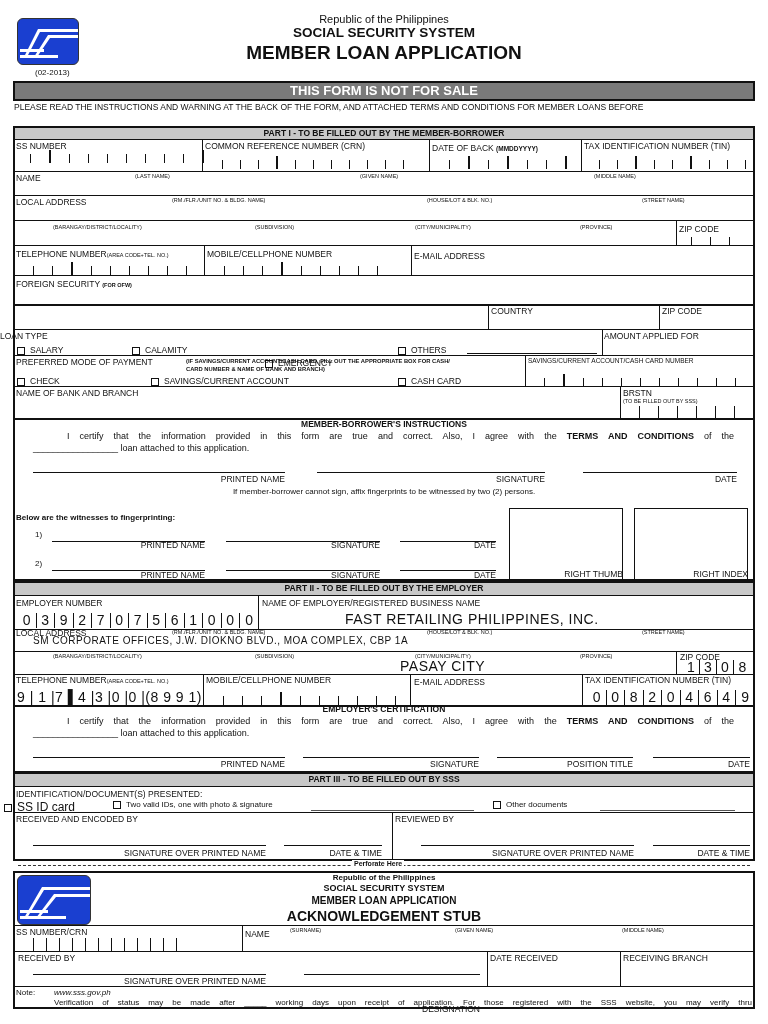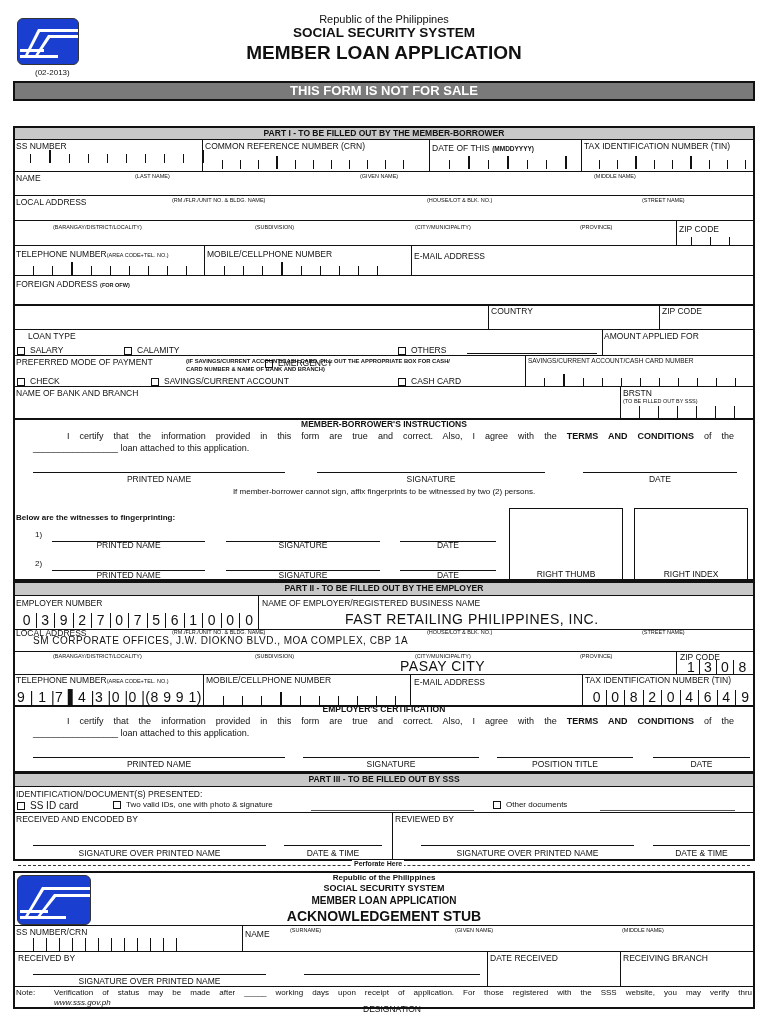--- a/index.html
+++ b/index.html
@@ -10,21 +10,21 @@
 .hline{position:absolute;height:1px;background:#111}
 .vline{position:absolute;width:1px;background:#111}
 .box{position:absolute;border:1px solid #111}
 .thick{border-width:2px}
 .gray-bar{position:absolute;background:#c8c8c8;border:1px solid #111;text-align:center;font-weight:bold;font-size:8.5px;line-height:11px}
 .ticks{position:absolute;display:flex;align-items:flex-end}
 .tick{width:1px;background:#111;height:9px}
 .tick.tall{width:2px;height:13px}
 .cb{display:inline-block;width:8px;height:8px;border:1px solid #111;vertical-align:middle;margin-right:5px}
 .sigline{position:absolute;height:1px;background:#111}
-.siglbl{position:absolute;font-size:8.5px;text-align:center;white-space:nowrap}
+.siglbl{position:absolute;font-size:8.5px;text-align:right;white-space:nowrap}
 .val{position:absolute;font-size:15px;white-space:nowrap;letter-spacing:.5px}
 .digits{position:absolute;display:flex;font-size:14px}
 .digits span{display:inline-block;text-align:center;border-right:1px solid #111;height:15px;line-height:15px}
 </style>
 </head>
 <body>
 
 <div class="abs" style="left:17px;top:18px;width:62px;height:47px;background:#1a3fd0;border-radius:6px;overflow:hidden;border:1px solid #333">
   <svg width="62" height="47" viewBox="0 0 62 47">
     <g fill="#fff">
@@ -35,20 +35,21 @@
     </g>
   </svg>
 </div>
 <div class="abs" style="left:35px;top:68px;font-size:8px">(02-2013)</div>
 <div class="abs" style="left:0;width:768px;top:13px;text-align:center;font-size:11px">Republic of the Philippines</div>
 <div class="abs" style="left:0;width:768px;top:25px;text-align:center;font-size:13.5px;font-weight:bold">SOCIAL SECURITY SYSTEM</div>
 <div class="abs" style="left:0;width:768px;top:42px;text-align:center;font-size:19px;font-weight:bold">MEMBER LOAN APPLICATION</div>
 
 <div class="abs" style="left:13px;top:81px;width:742px;height:20px;background:#7a7a7a;border:2px solid #111;color:#fff;text-align:center;font-weight:bold;font-size:13px;line-height:16px">THIS FORM IS NOT FOR SALE</div>
 <div class="abs" style="left:14px;top:102px;width:742px;font-size:8.5px;line-height:10.5px;text-align:justify">
+  <div>PLEASE READ THE INSTRUCTIONS AND WARNING AT THE BACK OF THE FORM, AND ATTACHED TERMS AND CONDITIONS FOR MEMBER LOANS BEFORE</div>
 </div>
 
 <div class="box thick" style="left:13px;top:126px;width:742px;height:455px"></div>
 <div class="gray-bar" style="left:14px;top:127px;width:740px;height:13px">PART I - TO BE FILLED OUT BY THE MEMBER-BORROWER</div>
 
 <div class="abs lbl" style="left:16px;top:141px">SS NUMBER</div>
 <div class="ticks" style="left:30px;top:150px;gap:18px">
   <div class="tick"></div>
     <div class="tick tall"></div>
     <div class="tick"></div>
@@ -69,21 +70,21 @@
     <div class="tick tall"></div>
     <div class="tick"></div>
     <div class="tick"></div>
     <div class="tick"></div>
     <div class="tick"></div>
     <div class="tick"></div>
     <div class="tick"></div>
     <div class="tick"></div>
 </div>
 <div class="vline" style="left:429px;top:140px;height:31px"></div>
-<div class="abs lbl" style="left:432px;top:143px"><span>DATE OF THIS </span><b style="font-size:6.5px">(MMDDYYYY)</b></div>
+<div class="abs lbl" style="left:432px;top:143px"><span>DATE OF BACK </span><b style="font-size:6.5px">(MMDDYYYY)</b></div>
 <div class="ticks" style="left:449px;top:156px;gap:18px">
   <div class="tick"></div>
     <div class="tick tall"></div>
     <div class="tick"></div>
     <div class="tick tall"></div>
     <div class="tick"></div>
     <div class="tick"></div>
     <div class="tick tall"></div>
 </div>
 <div class="vline" style="left:581px;top:140px;height:31px"></div>
@@ -150,32 +151,32 @@
     <div class="tick"></div>
     <div class="tick"></div>
     <div class="tick"></div>
     <div class="tick"></div>
 </div>
 <div class="vline" style="left:411px;top:245px;height:30px"></div>
 <div class="abs lbl" style="left:414px;top:251px">E-MAIL ADDRESS</div>
 <div class="abs" style="left:412px;top:262px;width:342px;height:12px"></div>
 <div class="hline" style="left:14px;top:275px;width:740px"></div>
 
-<div class="abs lbl" style="left:16px;top:279px"><span>FOREIGN ADDRESS </span><b style="font-size:5.5px">(FOR OFW)</b></div>
+<div class="abs lbl" style="left:16px;top:279px"><span>FOREIGN SECURITY </span><b style="font-size:5.5px">(FOR OFW)</b></div>
 <div class="abs" style="left:14px;top:288px;width:740px;height:15px"></div>
 <div class="hline" style="left:14px;top:304px;width:740px;height:2px"></div>
 <div class="vline" style="left:488px;top:304px;height:25px"></div>
 <div class="abs lbl" style="left:491px;top:306px">COUNTRY</div>
 <div class="vline" style="left:659px;top:304px;height:25px"></div>
 <div class="abs lbl" style="left:662px;top:306px">ZIP CODE</div>
 <div class="hline" style="left:14px;top:329px;width:740px"></div>
 
-<div class="abs lbl" style="left:28px;top:331px">LOAN TYPE</div>
+<div class="abs lbl" style="left:0;top:331px">LOAN TYPE</div>
 <div class="abs lbl" style="left:17px;top:345px"><span class="cb"></span><span>SALARY</span></div>
-<div class="abs lbl" style="left:124px;top:345px"><span class="cb"></span><span>CALAMITY</span></div>
+<div class="abs lbl" style="left:132px;top:345px"><span class="cb"></span><span>CALAMITY</span></div>
 <div class="abs lbl" style="left:265px;top:358px"><span class="cb"></span><span>EMERGENCY</span></div>
 <div class="abs lbl" style="left:398px;top:345px"><span class="cb"></span><span>OTHERS</span></div>
 <div class="sigline" style="left:467px;top:353px;width:130px"></div>
 <div class="vline" style="left:602px;top:329px;height:26px"></div>
 <div class="abs lbl" style="left:604px;top:331px">AMOUNT APPLIED FOR</div>
 <div class="abs" style="left:603px;top:341px;width:151px;height:14px"></div>
 <div class="hline" style="left:14px;top:355px;width:740px"></div>
 
 <div class="abs lbl" style="left:16px;top:357px">PREFERRED MODE OF PAYMENT</div>
 <div class="abs" style="left:186px;top:357px;font-size:5.8px;font-weight:bold;line-height:8px">
@@ -340,21 +341,21 @@
 <div class="sigline" style="left:303px;top:757px;width:176px"></div>
 <div class="siglbl" style="left:303px;top:759px;width:176px">SIGNATURE</div>
 <div class="sigline" style="left:497px;top:757px;width:136px"></div>
 <div class="siglbl" style="left:497px;top:759px;width:136px">POSITION TITLE</div>
 <div class="sigline" style="left:653px;top:757px;width:97px"></div>
 <div class="siglbl" style="left:653px;top:759px;width:97px">DATE</div>
 
 <div class="box thick" style="left:13px;top:772px;width:742px;height:89px"></div>
 <div class="gray-bar" style="left:14px;top:773px;width:740px;height:14px">PART III - TO BE FILLED OUT BY SSS</div>
 <div class="abs lbl" style="left:16px;top:789px">IDENTIFICATION/DOCUMENT(S) PRESENTED:</div>
-<div class="abs lbl" style="left:17px;top:800px;font-size:10px"><span class="cb"></span><span>SS ID card</span></div>
+<div class="abs lbl" style="left:4px;top:800px;font-size:12px"><span class="cb"></span><span>SS ID card</span></div>
 <div class="abs lbl" style="left:113px;top:800px;font-size:8px"><span class="cb"></span><span>Two valid IDs, one with photo &amp; signature</span></div>
 <div class="sigline" style="left:311px;top:810px;width:163px;background:#555"></div>
 <div class="abs lbl" style="left:493px;top:800px;font-size:8px"><span class="cb"></span><span>Other documents</span></div>
 <div class="sigline" style="left:600px;top:810px;width:135px;background:#555"></div>
 <div class="hline" style="left:14px;top:812px;width:740px"></div>
 <div class="abs lbl" style="left:16px;top:814px">RECEIVED AND ENCODED BY</div>
 <div class="vline" style="left:392px;top:812px;height:48px"></div>
 <div class="abs lbl" style="left:395px;top:814px">REVIEWED BY</div>
 <div class="sigline" style="left:33px;top:845px;width:233px"></div>
 <div class="siglbl" style="left:33px;top:848px;width:233px">SIGNATURE OVER PRINTED NAME</div>
@@ -412,15 +413,15 @@
 <div class="siglbl" style="left:33px;top:976px;width:233px">SIGNATURE OVER PRINTED NAME</div>
 <div class="sigline" style="left:304px;top:974px;width:176px"></div>
 <div class="siglbl" style="left:304px;top:1004px;width:176px">DESIGNATION</div>
 <div class="vline" style="left:487px;top:951px;height:35px"></div>
 <div class="abs lbl" style="left:490px;top:953px">DATE RECEIVED</div>
 <div class="vline" style="left:620px;top:951px;height:35px"></div>
 <div class="abs lbl" style="left:623px;top:953px">RECEIVING BRANCH</div>
 <div class="hline" style="left:14px;top:986px;width:740px"></div>
 <div class="abs" style="left:16px;top:988px;font-size:8px">Note:</div>
 <div class="abs" style="left:54px;top:988px;width:698px;font-size:8px;line-height:10px">
+  <div style="font-style:italic">www.sss.gov.ph</div>
   <div style="text-align:justify;text-align-last:justify">Verification of status may be made after _____ working days upon receipt of application.  For those registered with the SSS website, you may verify thru</div>
-  <div style="font-style:italic">www.sss.gov.ph</div>
 </div>
 
 </body></html>

